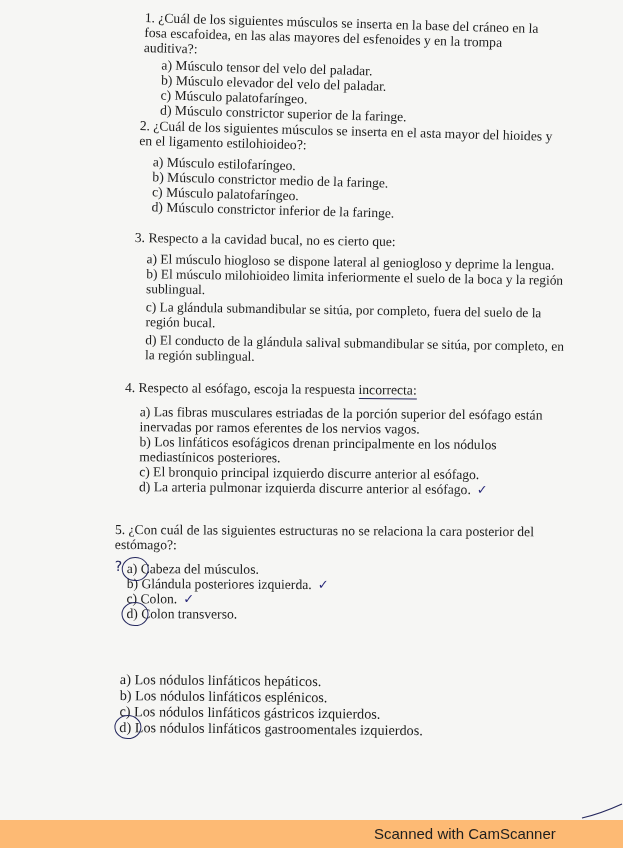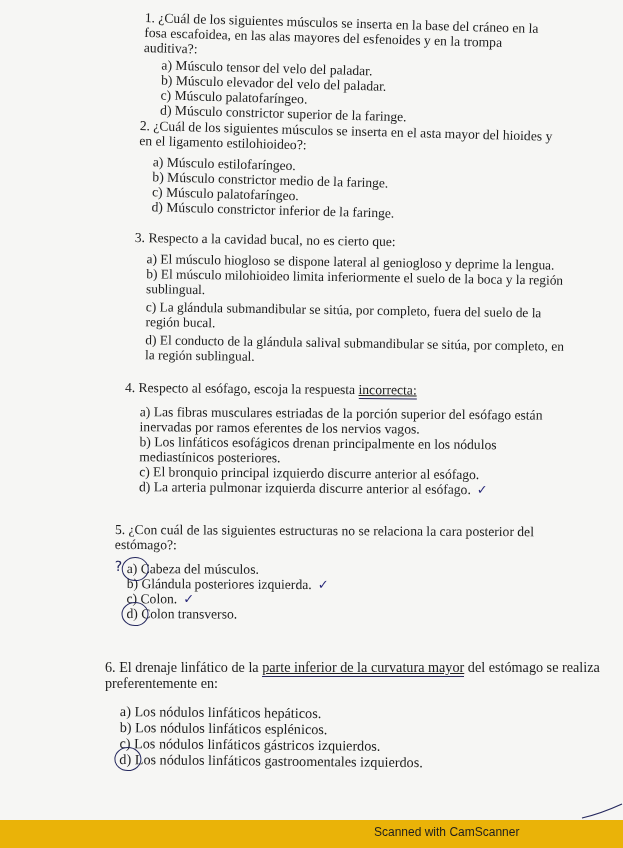--- a/index.html
+++ b/index.html
@@ -14,25 +14,25 @@
   .qtitle { margin:0; }
   .opts { margin:0; }
   .opt { display:block; white-space:nowrap; }
   .wrap { white-space:normal; }
   .check { color:#2a2a7a; font-family:"DejaVu Sans", sans-serif; font-size:13px; margin-left:6px; }
   .circled { position:relative; }
   .circled::before {
     content:""; position:absolute; left:-5px; top:-4px; width:25px; height:22px;
     border:1.4px solid #25285e; border-radius:50%;
   }
-  .underline-pen { border-bottom:1.5px solid #25285e; padding-bottom:1px;text-decoration:underline; }
+  .underline-pen { border-bottom:1.5px solid #25285e; padding-bottom:1px; }
   .qmark { position:absolute; left:-12px; top:-2px; color:#25285e; font-family:"DejaVu Sans", sans-serif; font-size:14px; }
   .footer {
-    position:absolute; left:0; top:820px; width:623px; height:28px; background:#eab308;
-    font-family:"Liberation Sans", "DejaVu Sans", sans-serif; font-size:12px; color:#1e1e1e;
+    position:absolute; left:0; top:820px; width:623px; height:28px; background:#fdba74;
+    font-family:"Liberation Sans", "DejaVu Sans", sans-serif; font-size:15px; color:#1e1e1e;
   }
   .footer span { position:absolute; left:374px; top:5px; }
 </style>
 </head>
 <body>
 
 <div class="page">
 
   <div class="q" style="left:145px; top:10px; width:410px; transform:rotate(1.6deg); transform-origin:left top;">
     <p class="qtitle">1. ¿Cuál de los siguientes músculos se inserta en la base del cráneo en la fosa escafoidea, en las alas mayores del esfenoides y en la trompa auditiva?:</p>
@@ -81,23 +81,20 @@
     <div class="opts" style="margin-left:12px; margin-top:9px; position:relative;">
       <span class="qmark">?</span>
       <span class="opt"><span class="circled">a)</span> <span>Cabeza del músculos.</span></span>
       <span class="opt"><span>b)</span> <span>Glándula posteriores izquierda.</span><span class="check">✓</span></span>
       <span class="opt"><span>c)</span> <span>Colon.</span><span class="check">✓</span></span>
       <span class="opt"><span class="circled">d)</span> <span>Colon transverso.</span></span>
     </div>
   </div>
 
   <div class="q" style="left:105px; top:659px; width:500px; font-size:14.2px; line-height:16px;">
-    <p class="qtitle">
-      <span>6. El drenaje linfático de la </span><span class="underline-pen">parte inferior de la curvatura mayor</span><span> del estómago se realiza preferentemente en:</span>
-    </p>
     <div class="opts" style="margin-left:15px; margin-top:12px; transform:rotate(0.6deg); transform-origin:left top;">
       <span class="opt"><span>a)</span> <span>Los nódulos linfáticos hepáticos.</span></span>
       <span class="opt"><span>b)</span> <span>Los nódulos linfáticos esplénicos.</span></span>
       <span class="opt"><span>c)</span> <span>Los nódulos linfáticos gástricos izquierdos.</span></span>
       <span class="opt"><span class="circled">d)</span> <span>Los nódulos linfáticos gastroomentales izquierdos.</span></span>
     </div>
   </div>
 
   <svg style="position:absolute; left:580px; top:800px;" width="43" height="20">
     <path d="M2 18 Q20 14 42 4" stroke="#25285e" stroke-width="1.2" fill="none"></path>

